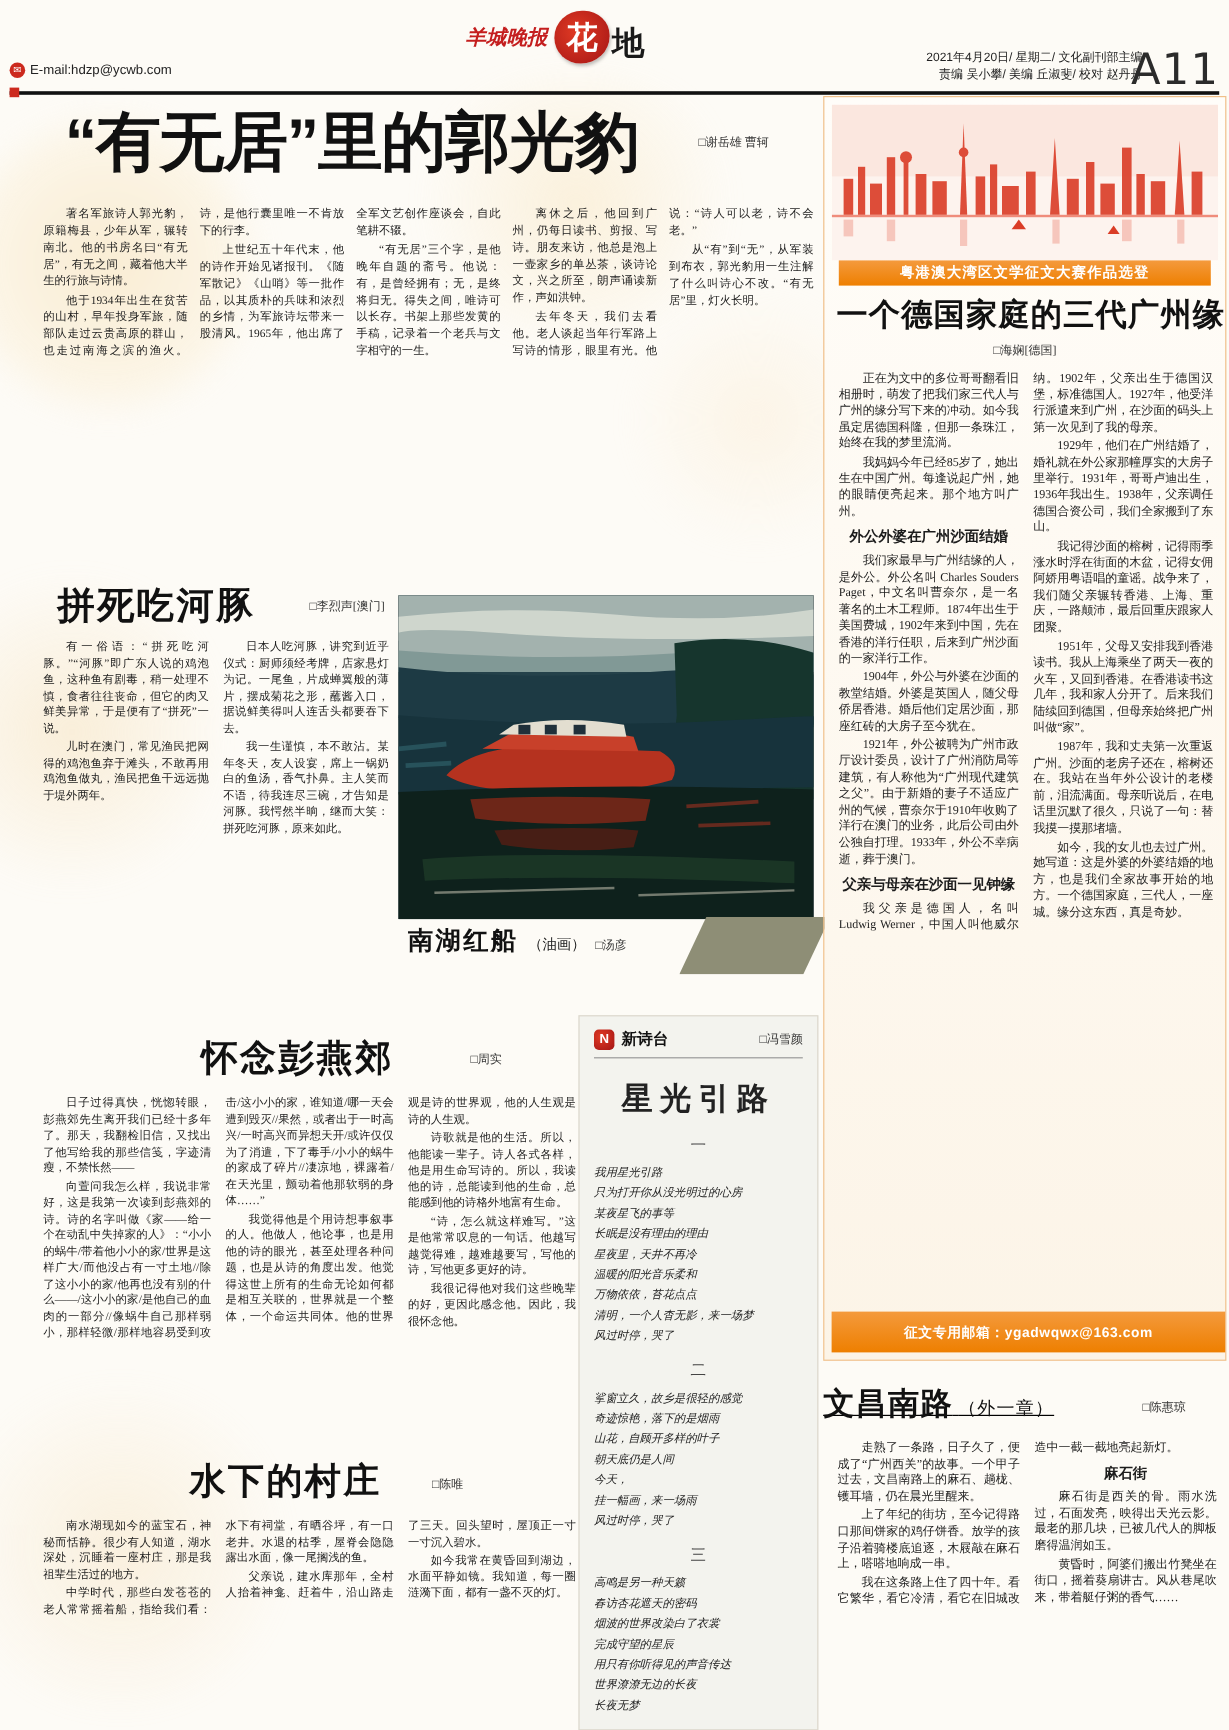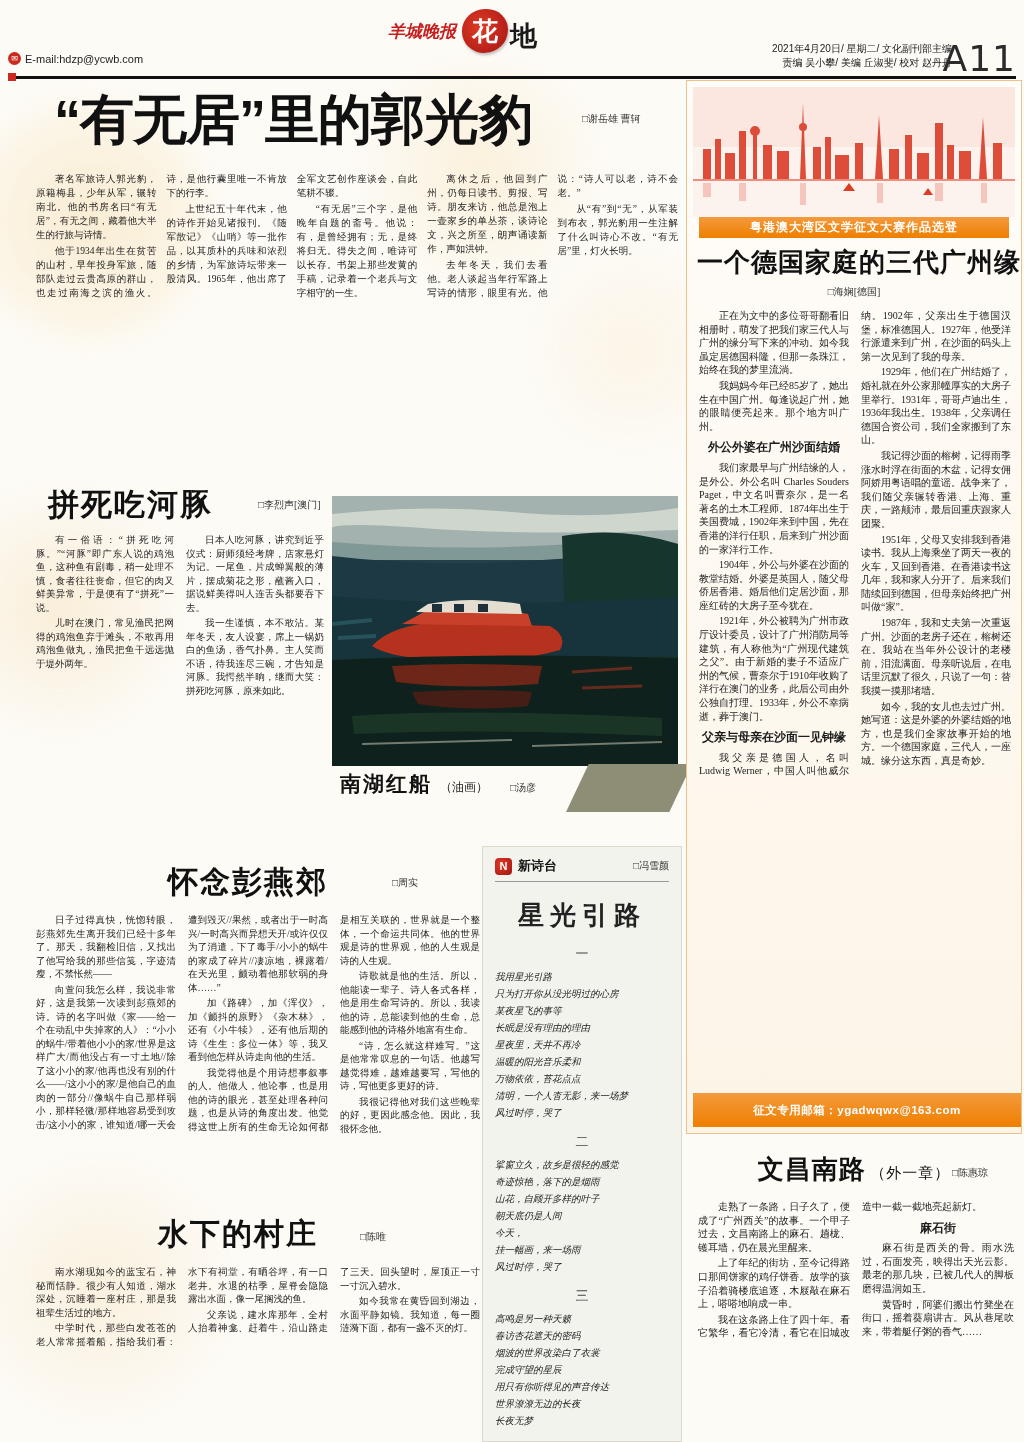--- a/index.html
+++ b/index.html
@@ -49,21 +49,21 @@
   .puffer-title{position:absolute;left:48px;top:484px;font-size:31px;font-weight:bold;color:#111;letter-spacing:2px;}
   .puffer-byline{position:absolute;left:258px;top:498px;}
   .puffer-body{position:absolute;left:36px;top:534px;width:288px;height:326px;overflow:hidden;
                column-count:2;column-gap:12px;font-size:9.5px;line-height:13.5px;}
 
   
   .painting{position:absolute;left:332px;top:496px;width:346px;height:270px;box-shadow:0 0 0 1px #3a3f3a inset;}
   .caption-row{position:absolute;left:340px;top:770px;display:flex;align-items:baseline;gap:8px;}
   .cap-title{font-size:21px;font-weight:bold;color:#111;letter-spacing:2px;}
   .cap-type{font-size:12px;color:#222;font-family:"Liberation Serif",serif;}
-  .cap-by{font-size:10px;color:#333;margin-left:14px;text-align:center;}
+  .cap-by{font-size:10px;color:#333;text-align:center;}
   .olive-shape{position:absolute;left:566px;top:764px;width:126px;height:48px;background:#8e8e76;
                clip-path:polygon(18% 0,100% 0,82% 100%,0 100%);}
 
   
   .peng-title{position:absolute;left:168px;top:862px;font-size:30px;font-weight:bold;letter-spacing:2px;color:#111;}
   .peng-byline{position:absolute;left:392px;top:876px;}
   .peng-body{position:absolute;left:36px;top:914px;width:444px;height:292px;overflow:hidden;
              column-count:3;column-gap:12px;font-size:9.5px;line-height:13.5px;}
 
   
@@ -91,21 +91,21 @@
   .banner-strip{position:absolute;left:6px;right:6px;top:130px;height:21px;background:linear-gradient(#f49a3d,#ee7f00);
                 color:#fff;font-size:12px;font-weight:bold;display:flex;align-items:center;justify-content:center;letter-spacing:1px;}
   .german-title{position:absolute;left:0;right:0;top:164px;text-align:right;font-size:26px;font-weight:bold;color:#111;letter-spacing:1px;}
   .german-byline{position:absolute;left:0;right:0;top:204px;text-align:center;}
   .german-body{position:absolute;left:12px;right:10px;top:228px;height:770px;overflow:hidden;
                column-count:2;column-gap:12px;font-size:10px;line-height:13.6px;}
   .email-bar{position:absolute;left:6px;right:0;bottom:6px;height:34px;background:linear-gradient(#f49a3d,#ee7f00);
              color:#fff;font-size:11.5px;font-weight:bold;display:flex;align-items:center;justify-content:center;letter-spacing:.5px;}
 
   
-  .wc-title-row{position:absolute;left:686px;top:1152px;width:336px;text-align:center;}
+  .wc-title-row{position:absolute;left:686px;top:1152px;width:336px;text-decoration:underline;}
   .wc-title{font-size:26px;font-weight:bold;color:#111;letter-spacing:1px;}
   .wc-suffix{font-size:15px;font-weight:normal;font-family:"Liberation Serif",serif;}
   .wc-byline{position:absolute;left:952px;top:1166px;}
   .wc-body{position:absolute;left:698px;top:1200px;width:316px;height:242px;overflow:hidden;
            column-count:2;column-gap:12px;font-size:10px;line-height:13.6px;}
 </style>
 </head>
 <body>
 
 <div class="page">
@@ -183,21 +183,20 @@
     <span class="cap-type">（油画）</span>
     <span class="cap-by byline">□汤彦</span>
   </div>
   <div class="olive-shape"></div>
 
   <div class="peng-title">怀念彭燕郊</div>
   <div class="peng-byline byline">□周实</div>
   <div class="peng-body bodytext">
       <p class="para">日子过得真快，恍惚转眼，彭燕郊先生离开我们已经十多年了。那天，我翻检旧信，又找出了他写给我的那些信笺，字迹清瘦，不禁怅然——</p>
       <p class="para">向萱问我怎么样，我说非常好，这是我第一次读到彭燕郊的诗。诗的名字叫做《家——给一个在动乱中失掉家的人》：“小小的蜗牛/带着他小小的家/世界是这样广大/而他没占有一寸土地//除了这小小的家/他再也没有别的什么——/这小小的家/是他自己的血肉的一部分//像蜗牛自己那样弱小，那样轻微/那样地容易受到攻击/这小小的家，谁知道/哪一天会遭到毁灭//果然，或者出于一时高兴/一时高兴而异想天开/或许仅仅为了消遣，下了毒手/小小的蜗牛的家成了碎片//凄凉地，裸露着/在天光里，颤动着他那软弱的身体……”</p>
-      <p class="para">加《路碑》，加《浑仪》，加《颤抖的原野》《杂木林》，还有《小牛犊》，还有他后期的诗《生生：多位一体》等，我又看到他怎样从诗走向他的生活。</p>
       <p class="para">我觉得他是个用诗想事叙事的人。他做人，他论事，也是用他的诗的眼光，甚至处理各种问题，也是从诗的角度出发。他觉得这世上所有的生命无论如何都是相互关联的，世界就是一个整体，一个命运共同体。他的世界观是诗的世界观，他的人生观是诗的人生观。</p>
       <p class="para">诗歌就是他的生活。所以，他能读一辈子。诗人各式各样，他是用生命写诗的。所以，我读他的诗，总能读到他的生命，总能感到他的诗格外地富有生命。</p>
       <p class="para">“诗，怎么就这样难写。”这是他常常叹息的一句话。他越写越觉得难，越难越要写，写他的诗，写他更多更好的诗。</p>
       <p class="para">我很记得他对我们这些晚辈的好，更因此感念他。因此，我很怀念他。</p>
     </div>
 
   <div class="uw-title">水下的村庄</div>
   <div class="uw-byline byline">□陈唯</div>
   <div class="uw-body bodytext">
       <p class="para">南水湖现如今的蓝宝石，神秘而恬静。很少有人知道，湖水深处，沉睡着一座村庄，那是我祖辈生活过的地方。</p>

